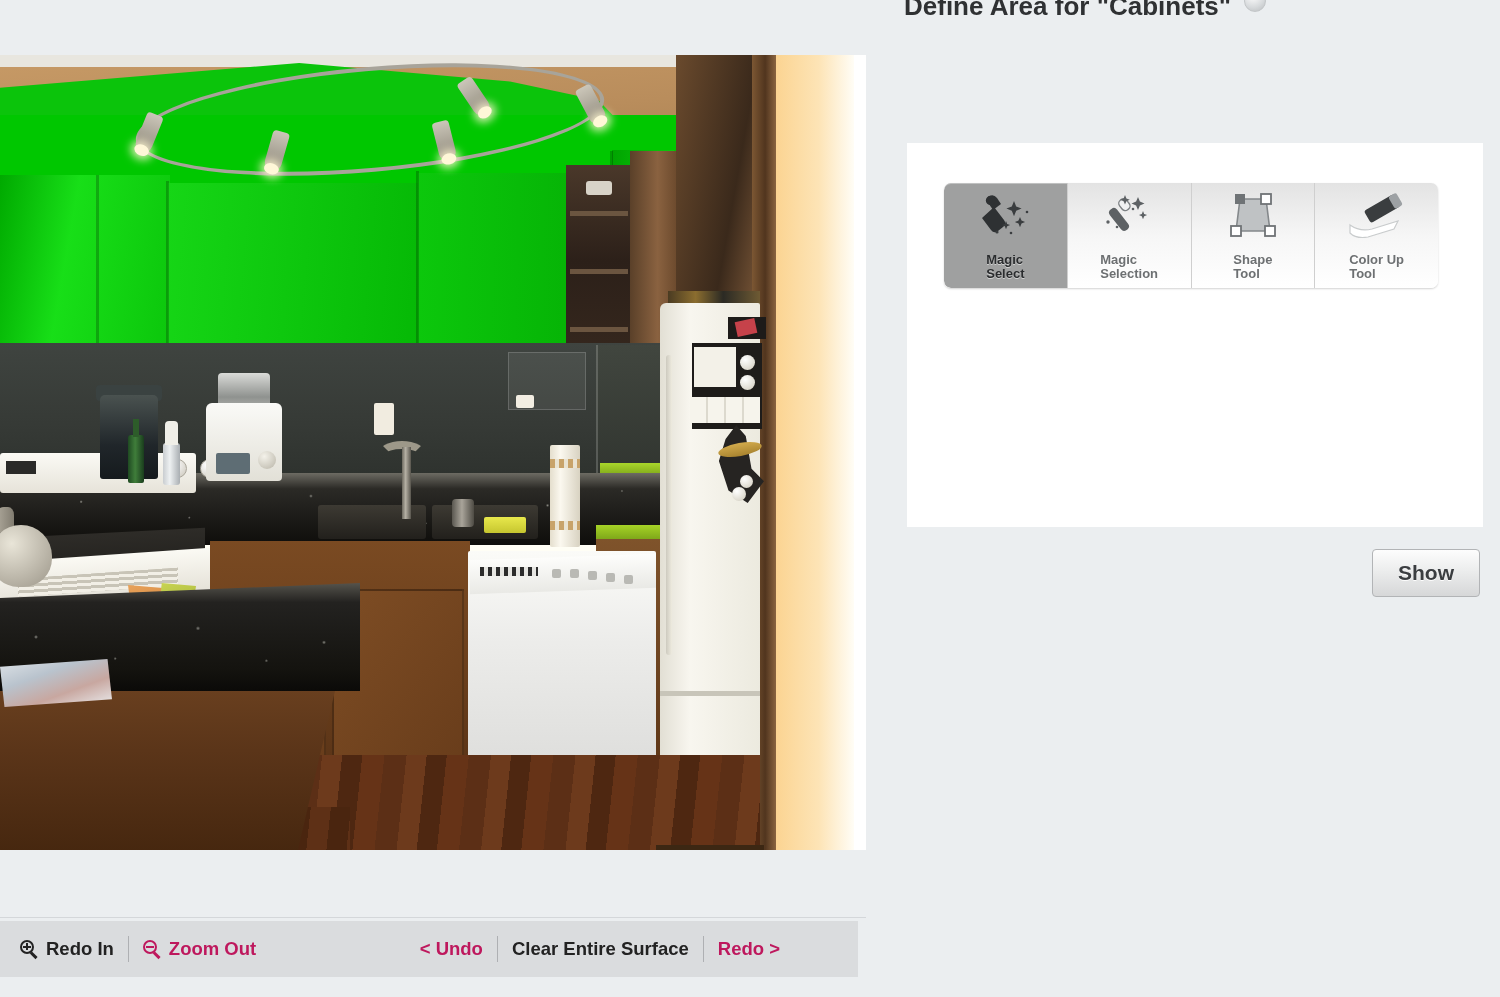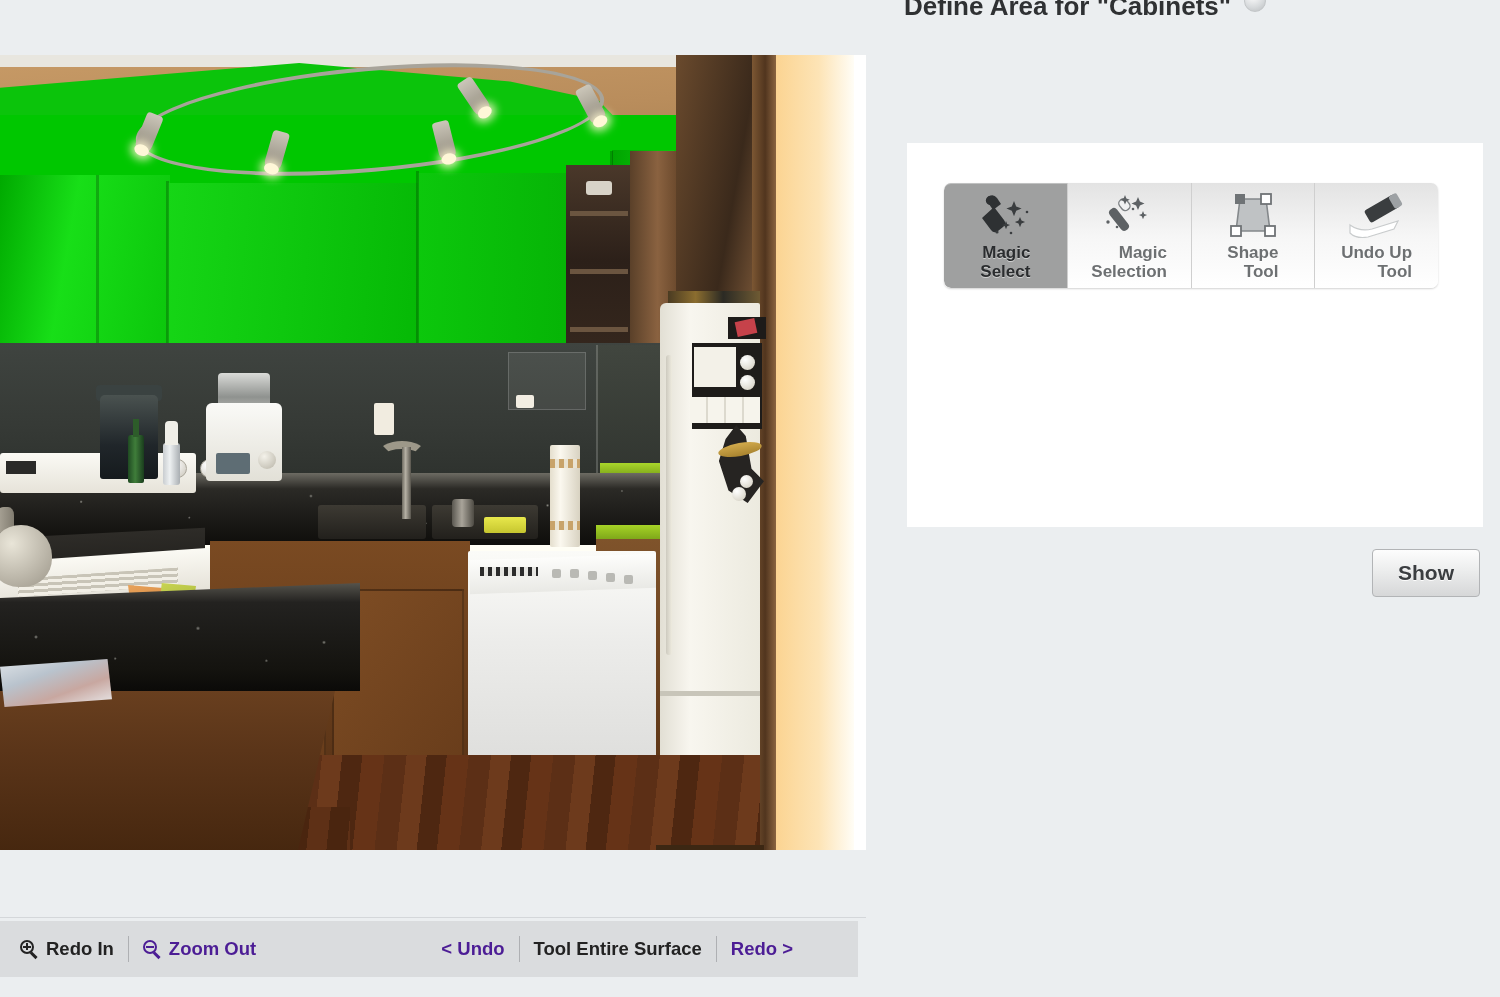--- a/index.html
+++ b/index.html
@@ -441,28 +441,28 @@
     background: #ebeef0;
   }
 
   
   .bottom-bar {
     position: absolute; left: 0; top: 921px; width: 858px; height: 56px;
     background: #dadcde;
     display: flex; align-items: center;
   }
   .tb-left { display: flex; align-items: center; padding-left: 6px; }
-  .tb-right { display: flex; align-items: center; margin-left: auto; padding-right: 51px; }
+  .tb-right { display: flex; align-items: center; margin-left: auto; padding-right: 64px; }
   .tb-item {
     display: flex; align-items: center; gap: 7px;
     font-size: 18.5px; font-weight: bold; padding: 0 14px;
     color: #222;
     cursor: pointer; white-space: nowrap;
   }
-  .tb-item.dim { color: #4c1d95; }
+  .tb-item.dim { color: #be185d; }
   .tb-sep { width: 1px; height: 26px; background: #aeb0b3; }
   .mag { width: 19px; height: 19px; position: relative; display: inline-block; }
   .mag .ring {
     position: absolute; left: 0; top: 0; width: 14px; height: 14px;
     border: 2px solid currentColor; border-radius: 50%;
   }
   .mag .stick {
     position: absolute; left: 11px; top: 11px; width: 8px; height: 2.6px;
     background: currentColor; transform: rotate(45deg); transform-origin: left center;
   }
@@ -519,22 +519,22 @@
     border-right: 1px solid #cfcfcf;
     cursor: pointer;
   }
   .tool-tab:last-child { border-right: none; }
   .tool-tab.active {
     background: #9fa0a0;
     border-radius: 7px 0 0 7px;
     box-shadow: inset 0 1px 0 rgba(255,255,255,.35);
   }
   .tool-tab .tt-label {
-    font-size: 17px; font-weight: bold; line-height: 1.08;
-    text-align: right; color: #6d7072;
+    font-size: 13px; font-weight: bold; line-height: 1.08;
+    text-align: left; color: #6d7072;
     text-shadow: 0 1px 0 rgba(255,255,255,.85);
   }
   .tool-tab.active .tt-label { color: #2a2c2e; text-shadow: 0 1px 0 rgba(255,255,255,.5); }
   .tt-icon {
     position: absolute; top: 8px; left: 50%; transform: translateX(-50%);
     width: 62px; height: 48px;
   }
 
   .tool-desc {
     position: absolute; left: 37px; top: 160px; width: 510px;
@@ -745,21 +745,21 @@
           <span class="ring"></span>
             <span class="pm"></span>
             <span class="stick"></span>
         </span>
         <span>Zoom Out</span>
       </div>
     </div>
     <div class="tb-right">
       <div class="tb-item dim">&lt; Undo</div>
       <div class="tb-sep"></div>
-      <div class="tb-item">Tool Entire Surface</div>
+      <div class="tb-item">Clear Entire Surface</div>
       <div class="tb-sep"></div>
       <div class="tb-item dim">Redo &gt;</div>
     </div>
   </div>
 
   <div class="right-panel">
 
     <div class="panel-title">Define Area for "Cabinets"</div>
     <div class="help-circle"></div>
 
@@ -833,21 +833,21 @@
           <span class="tt-icon">
             <svg viewBox="0 0 62 48" width="62" height="48">
               <path d="M4 34 q10 7 22 4 l26-8 -4 8 -26 8 q-12 2 -18-4z" fill="#ffffff" stroke="#c9cccd" stroke-width="1.2"></path>
               <g transform="rotate(-30 34 20)">
                 <rect x="20" y="12" width="34" height="14" rx="2.5" fill="#3a3d3f"></rect>
                 <rect x="48" y="12" width="9" height="14" rx="2.5" fill="#9da1a4"></rect>
               </g>
             </svg>
           </span>
           <span class="tt-label">
-            <span>Undo Up</span><br><span>Tool</span>
+            <span>Color Up</span><br><span>Tool</span>
           </span>
         </div>
 
       </div>
 
 
 
     </div>
 
     <div class="btn-row">

